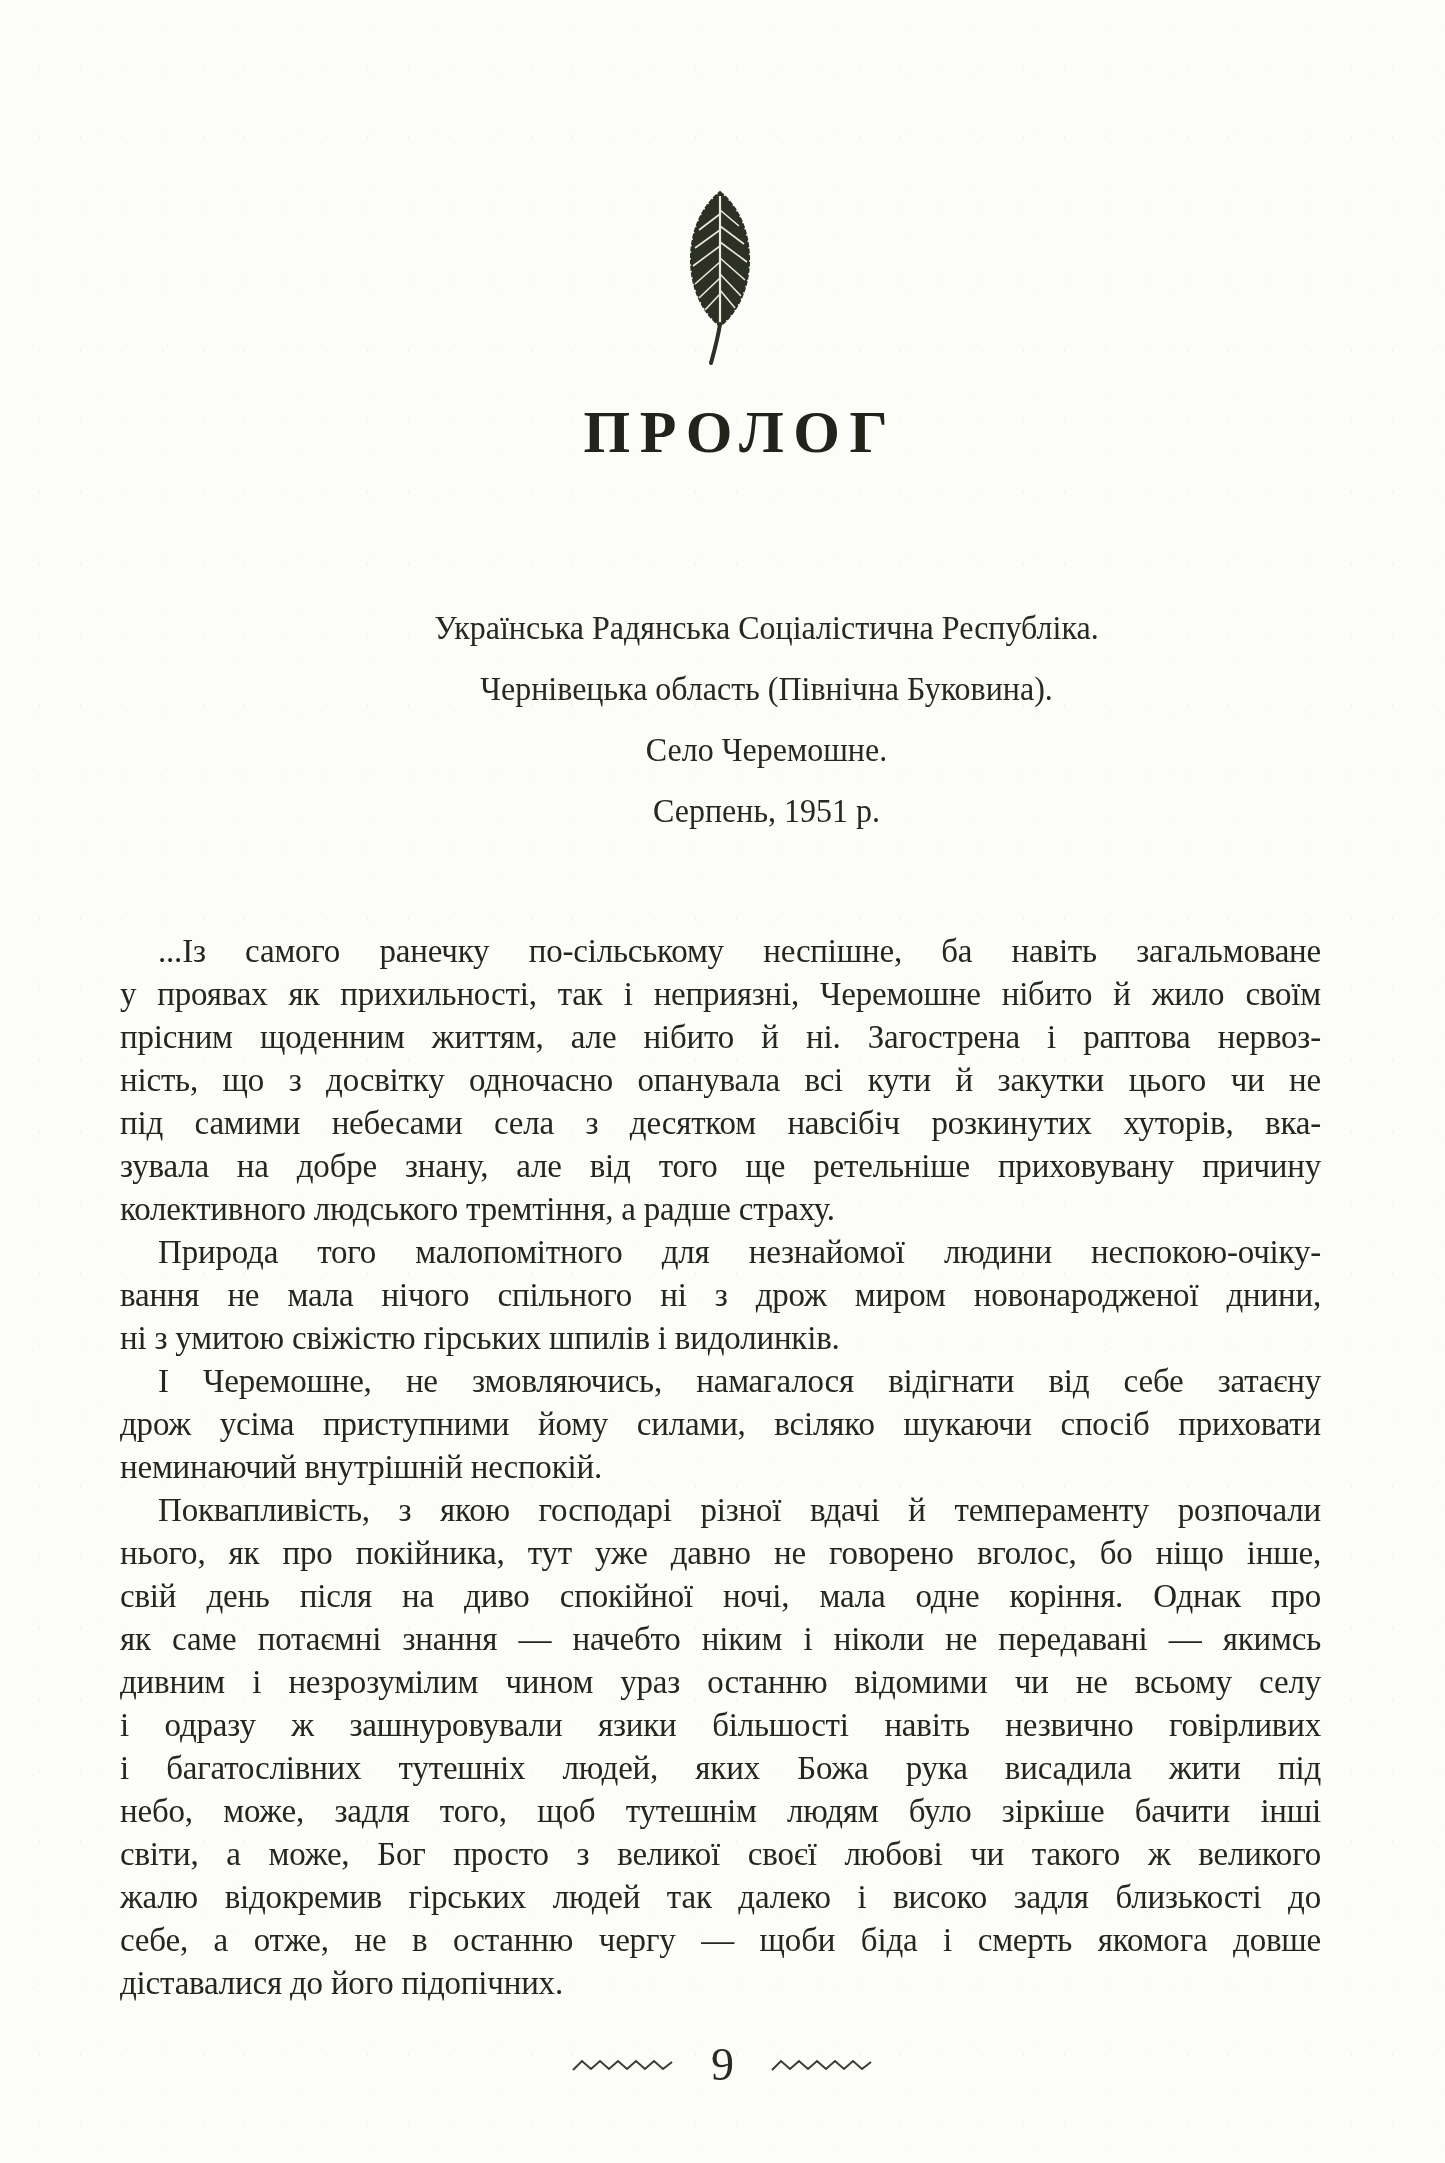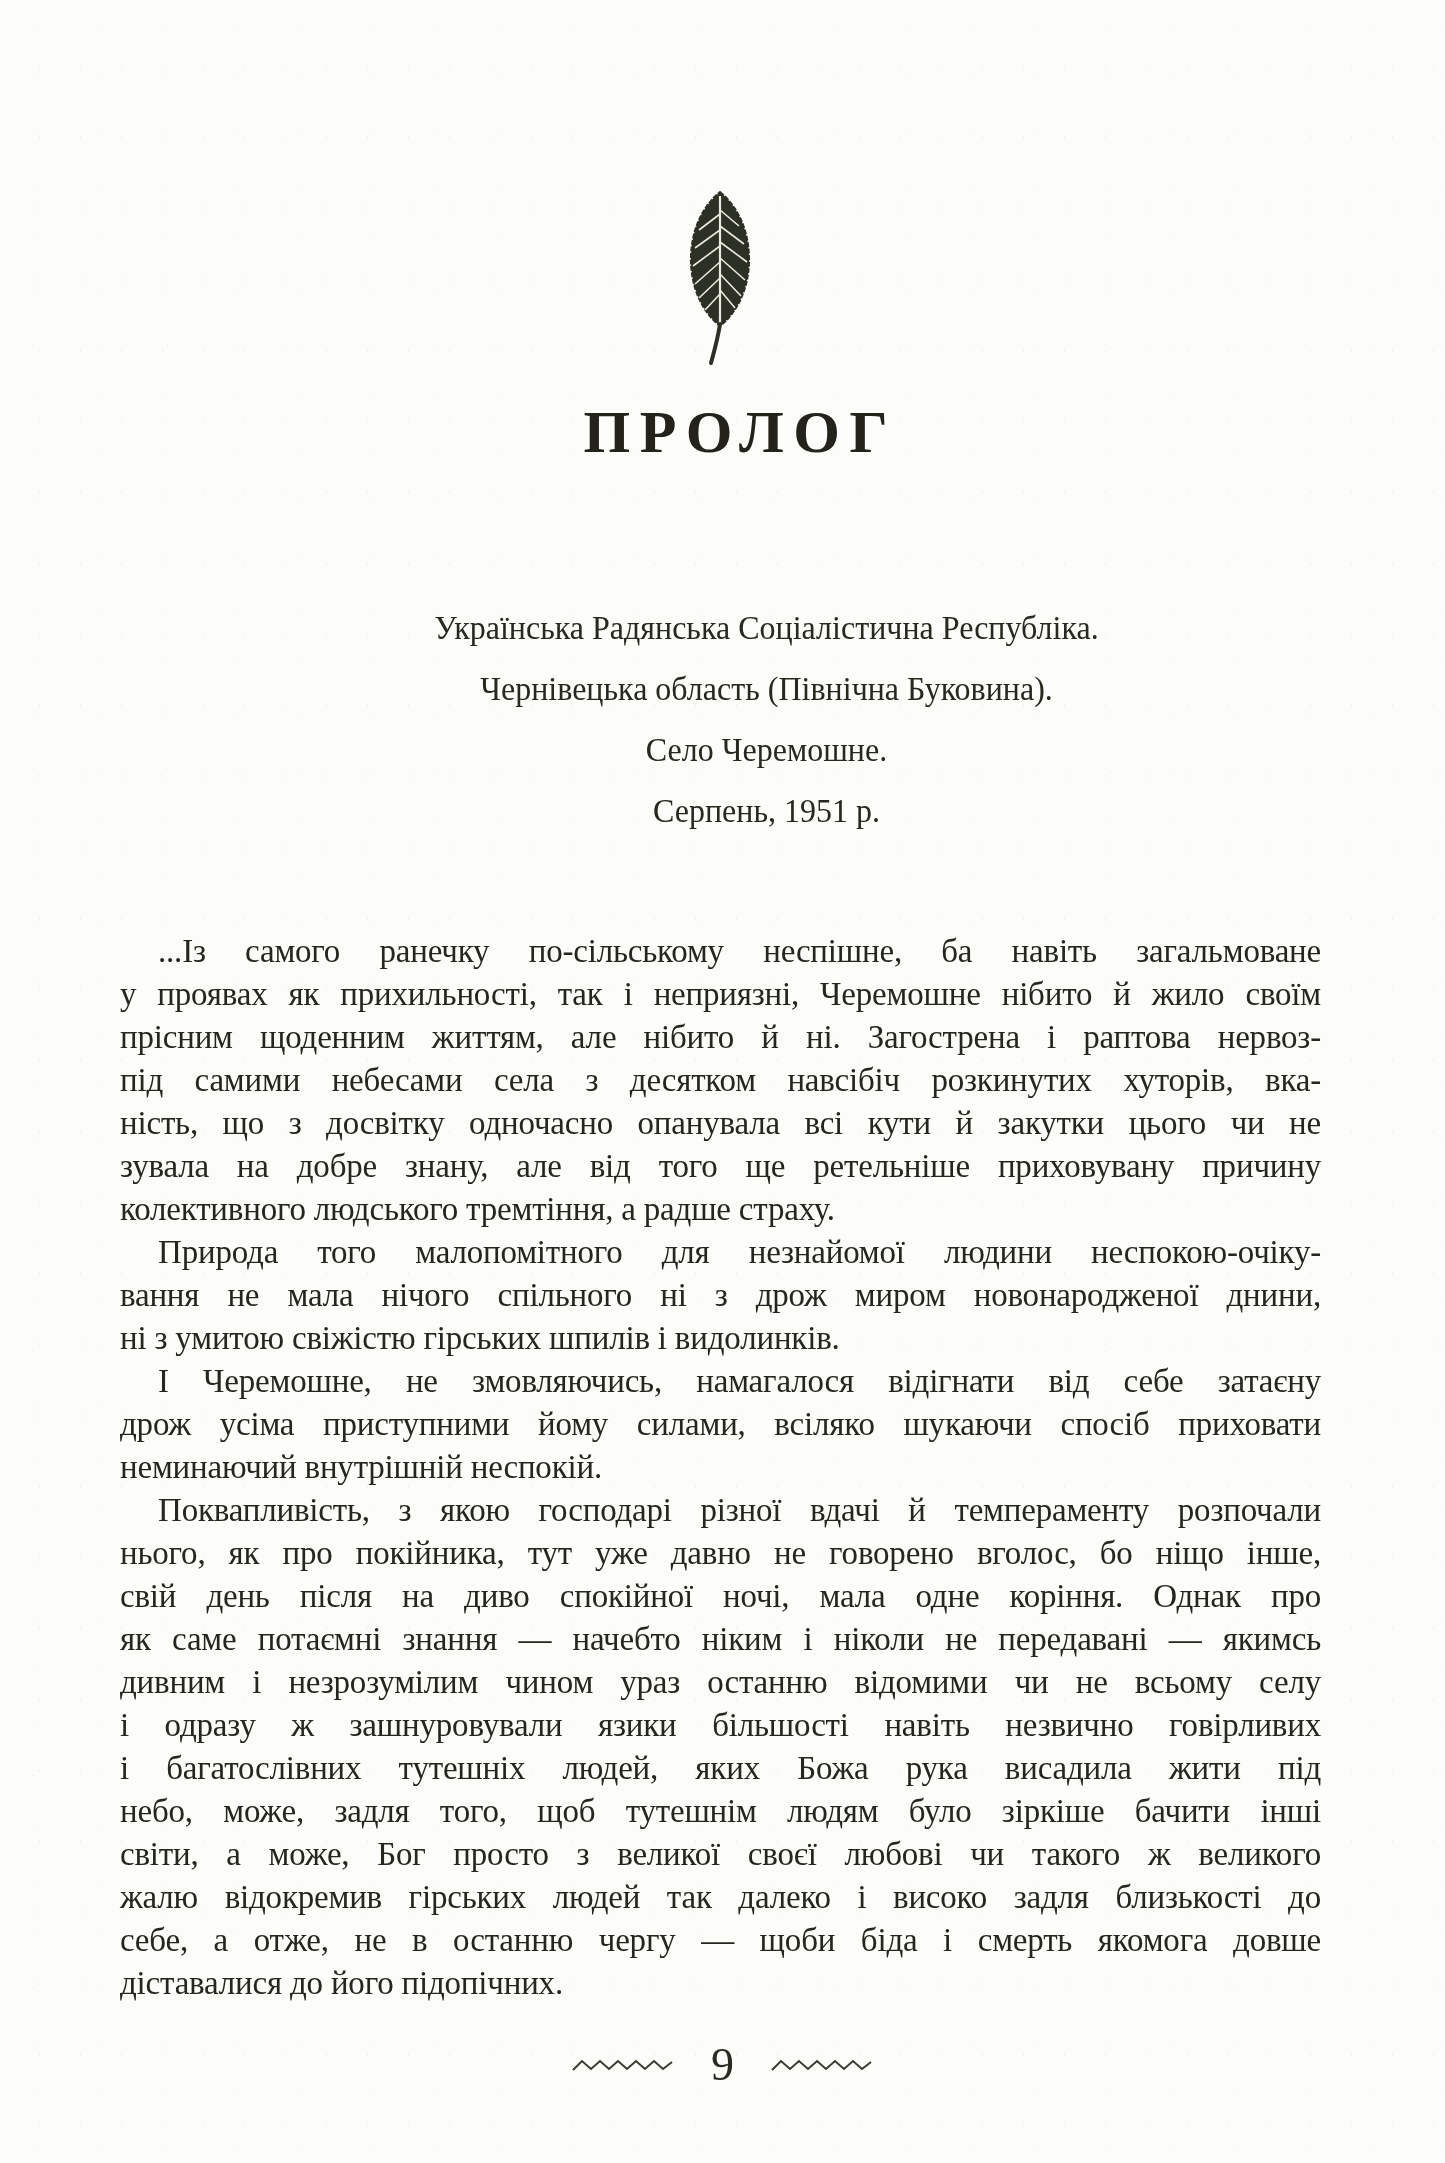--- a/index.html
+++ b/index.html
@@ -140,22 +140,22 @@
       <div class="epi-line">Українська Радянська Соціалістична Республіка.</div>
       <div class="epi-line">Чернівецька область (Північна Буковина).</div>
       <div class="epi-line">Село Черемошне.</div>
       <div class="epi-line">Серпень, 1951 р.</div>
     </div>
 
   <div class="body-text">
       <div class="line first">...Із самого ранечку по-сільському неспішне, ба навіть загальмоване</div>
       <div class="line">у проявах як прихильності, так і неприязні, Черемошне нібито й жило своїм</div>
       <div class="line">прісним щоденним життям, але нібито й ні. Загострена і раптова нервоз-</div>
+      <div class="line">ність, що з досвітку одночасно опанувала всі кути й закутки цього чи не</div>
       <div class="line">під самими небесами села з десятком навсібіч розкинутих хуторів, вка-</div>
-      <div class="line">ність, що з досвітку одночасно опанувала всі кути й закутки цього чи не</div>
       <div class="line">зувала на добре знану, але від того ще ретельніше приховувану причину</div>
       <div class="line last">колективного людського тремтіння, а радше страху.</div>
       <div class="line first">Природа того малопомітного для незнайомої людини неспокою-очіку-</div>
       <div class="line">вання не мала нічого спільного ні з дрож миром новонародженої днини,</div>
       <div class="line last">ні з умитою свіжістю гірських шпилів і видолинків.</div>
       <div class="line first">І Черемошне, не змовляючись, намагалося відігнати від себе затаєну</div>
       <div class="line">дрож усіма приступними йому силами, всіляко шукаючи спосіб приховати</div>
       <div class="line last">неминаючий внутрішній неспокій.</div>
       <div class="line first">Поквапливість, з якою господарі різної вдачі й темпераменту розпочали</div>
       <div class="line">нього, як про покійника, тут уже давно не говорено вголос, бо ніщо інше,</div>

